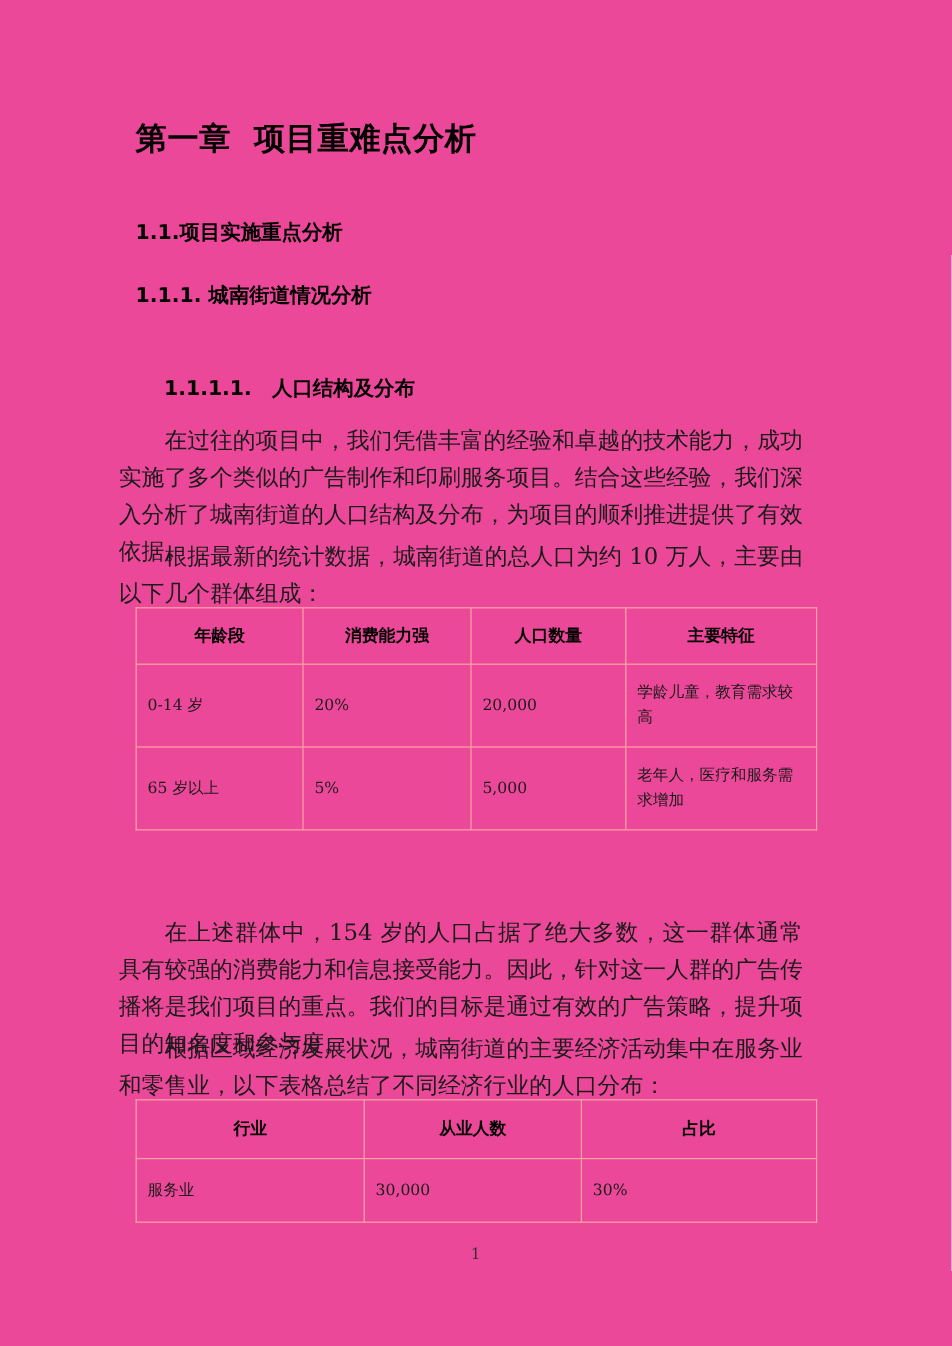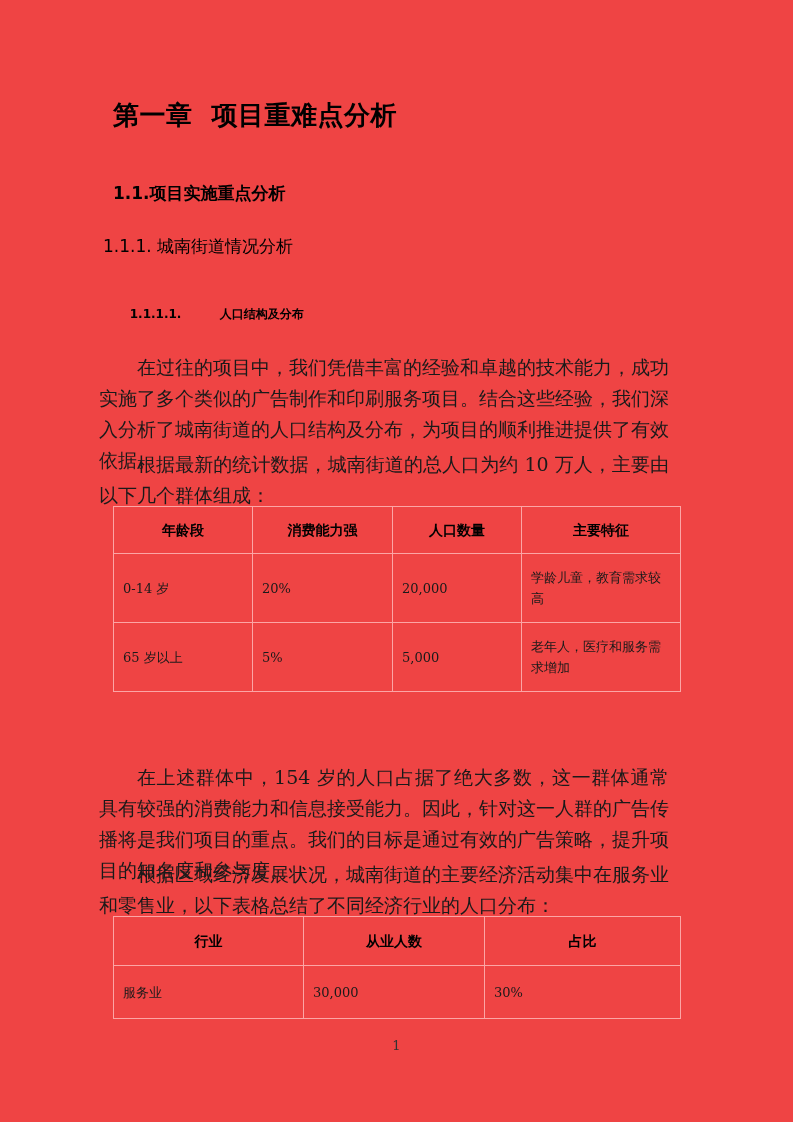--- a/index.html
+++ b/index.html
@@ -8,21 +8,21 @@
     background: #ffffff;
   }
   body {
     font-family: "DejaVu Serif", "Liberation Serif", serif;
     color: #000000;
   }
   .page {
     position: relative;
     width: 793px;
     height: 1122px;
-    background: #ef4444;
+    background: #ec4899;
     box-sizing: border-box;
     overflow: hidden;
   }
 
   
   .h1 {
     font-family: "DejaVu Sans", "Liberation Sans", sans-serif;
     font-size: 26px;
     font-weight: bold;
     letter-spacing: 0.5px;
@@ -41,31 +41,31 @@
     margin: 0;
     position: absolute;
     left: 113px;
     top: 182px;
     white-space: pre;
     color: #000;
   }
   .h3 {
     font-family: "DejaVu Sans", "Liberation Sans", sans-serif;
     font-size: 17px;
-    font-weight: normal;
-    margin: 0;
-    position: absolute;
-    left: 103px;
+    font-weight: bold;
+    margin: 0;
+    position: absolute;
+    left: 113px;
     top: 235px;
     white-space: pre;
     color: #000;
   }
   .h4 {
     font-family: "DejaVu Sans", "Liberation Sans", sans-serif;
-    font-size: 12px;
+    font-size: 17px;
     font-weight: bold;
     margin: 0;
     position: absolute;
     left: 113px;
     top: 292px;
     white-space: pre;
     color: #000;
   }
   .h4 .num { display: inline-block; min-width: 90px; }
 

